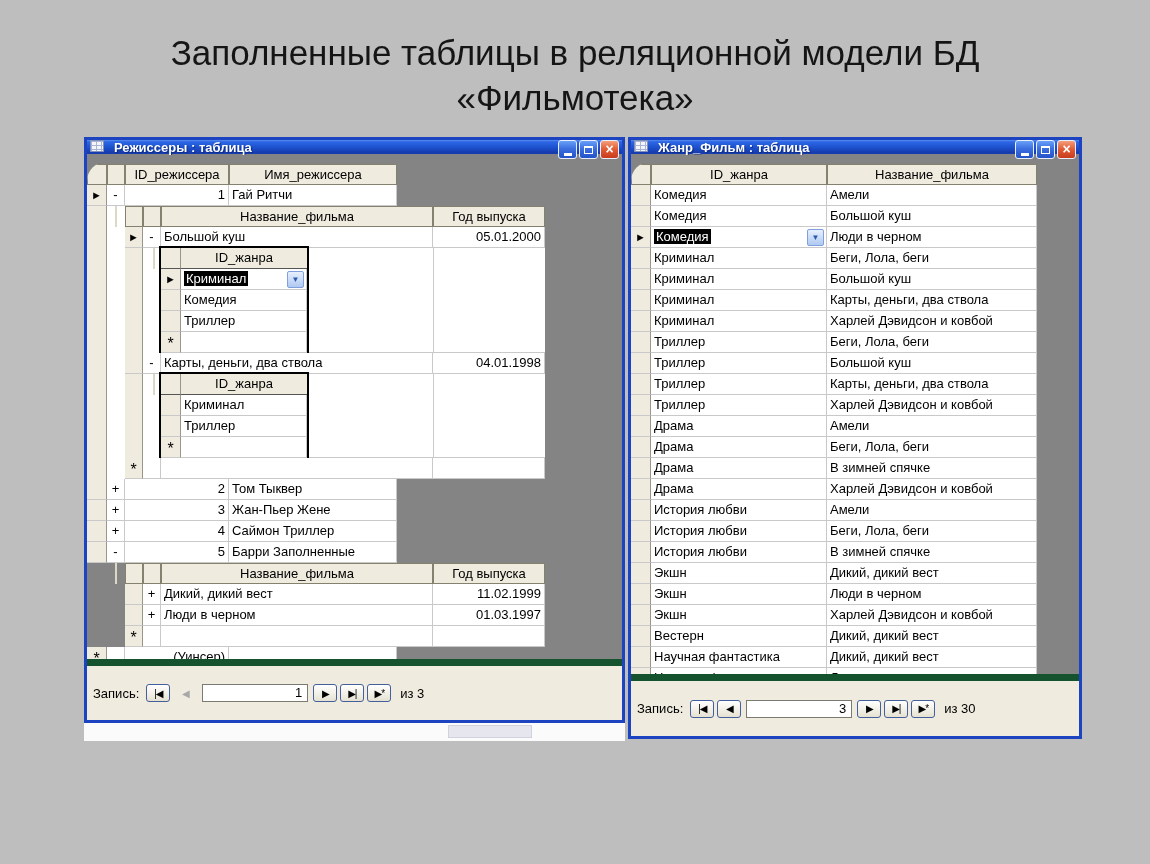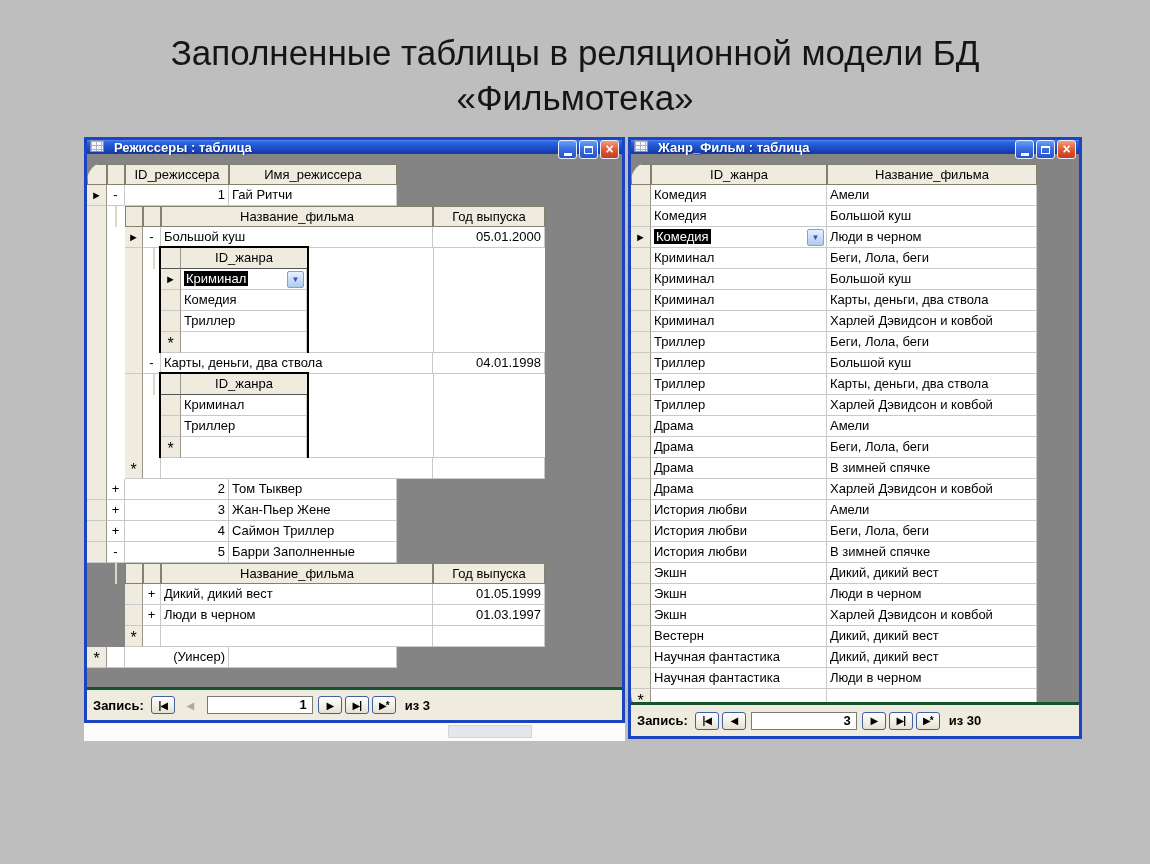--- a/index.html
+++ b/index.html
@@ -50,22 +50,22 @@
   .gtable{position:absolute;border:2px solid #000;box-sizing:border-box;background:#fff;}
   .grow{display:flex;height:21px;}
   .gtable .hc{border:none;border-bottom:1px solid #555;}
   .gtable .hc.gsel{border-right:1px solid #98968A;}
   .selblk{background:#000;color:#fff;padding:0 2px;}
   .combo{position:absolute;top:2px;right:2px;width:17px;height:17px;box-sizing:border-box;
          background:linear-gradient(180deg,#E7F0FD,#AFC9F2);border:1px solid #7FA0DC;border-radius:2px;
          color:#2A58B0;font-size:8px;line-height:15px;text-align:center;}
   .cellrel{position:relative;}
   
-  .nav{position:absolute;left:0;right:0;bottom:0;background:#EFEBDE;border-top:3px solid #14532d;
-       display:flex;align-items:center;padding:4px 6px;gap:3px;font-weight:bold;}
+  .nav{position:absolute;left:0;right:0;bottom:0;background:#EFEBDE;border-top:7px solid #14532d;
+       display:flex;align-items:center;padding:16px 6px;gap:3px;}
   .navlabel,.navof{font-size:13px;color:#000;white-space:nowrap;}
   .navlabel{margin-right:4px;}
   .navof{margin-left:6px;}
   .nbtn{width:24px;height:18px;box-sizing:border-box;border:1px solid #44609C;border-radius:3px;
         background:linear-gradient(180deg,#FFFFFF,#E6E2D2);display:flex;align-items:center;justify-content:center;
         font-size:10px;color:#000;flex:none;letter-spacing:-1px;}
   .nbtn.disabled{border:1px solid transparent;background:transparent;color:#A8A8A8;}
   .navfield{width:106px;height:18px;box-sizing:border-box;background:#fff;border:1px solid #7A7A72;
             font-size:13px;line-height:16px;text-align:right;padding:0 5px 0 0;margin:0 2px;}
   .bottom-strip{position:absolute;background:#FBFBFB;}
@@ -225,21 +225,21 @@
     <div class="row" style="left:38px;top:401px;">
       <span class="hc w18"></span>
       <span class="hc w18"></span>
       <span class="hc w272">Название_фильма</span>
       <span class="hc w112">Год выпуска</span>
     </div>
     <div class="row" style="left:38px;top:422px;">
       <span class="selc w18"></span>
       <span class="expc w18">+</span>
       <span class="c w272">Дикий, дикий  вест</span>
-      <span class="c w112 num">01.05.1999</span>
+      <span class="c w112 num">11.02.1999</span>
     </div>
     <div class="row" style="left:38px;top:443px;">
       <span class="selc w18"></span>
       <span class="expc w18">+</span>
       <span class="c w272">Люди в черном</span>
       <span class="c w112 num">01.03.1997</span>
     </div>
     <div class="row" style="left:38px;top:464px;">
       <span class="selc w18 star">*</span>
       <span class="expc w18"></span>

